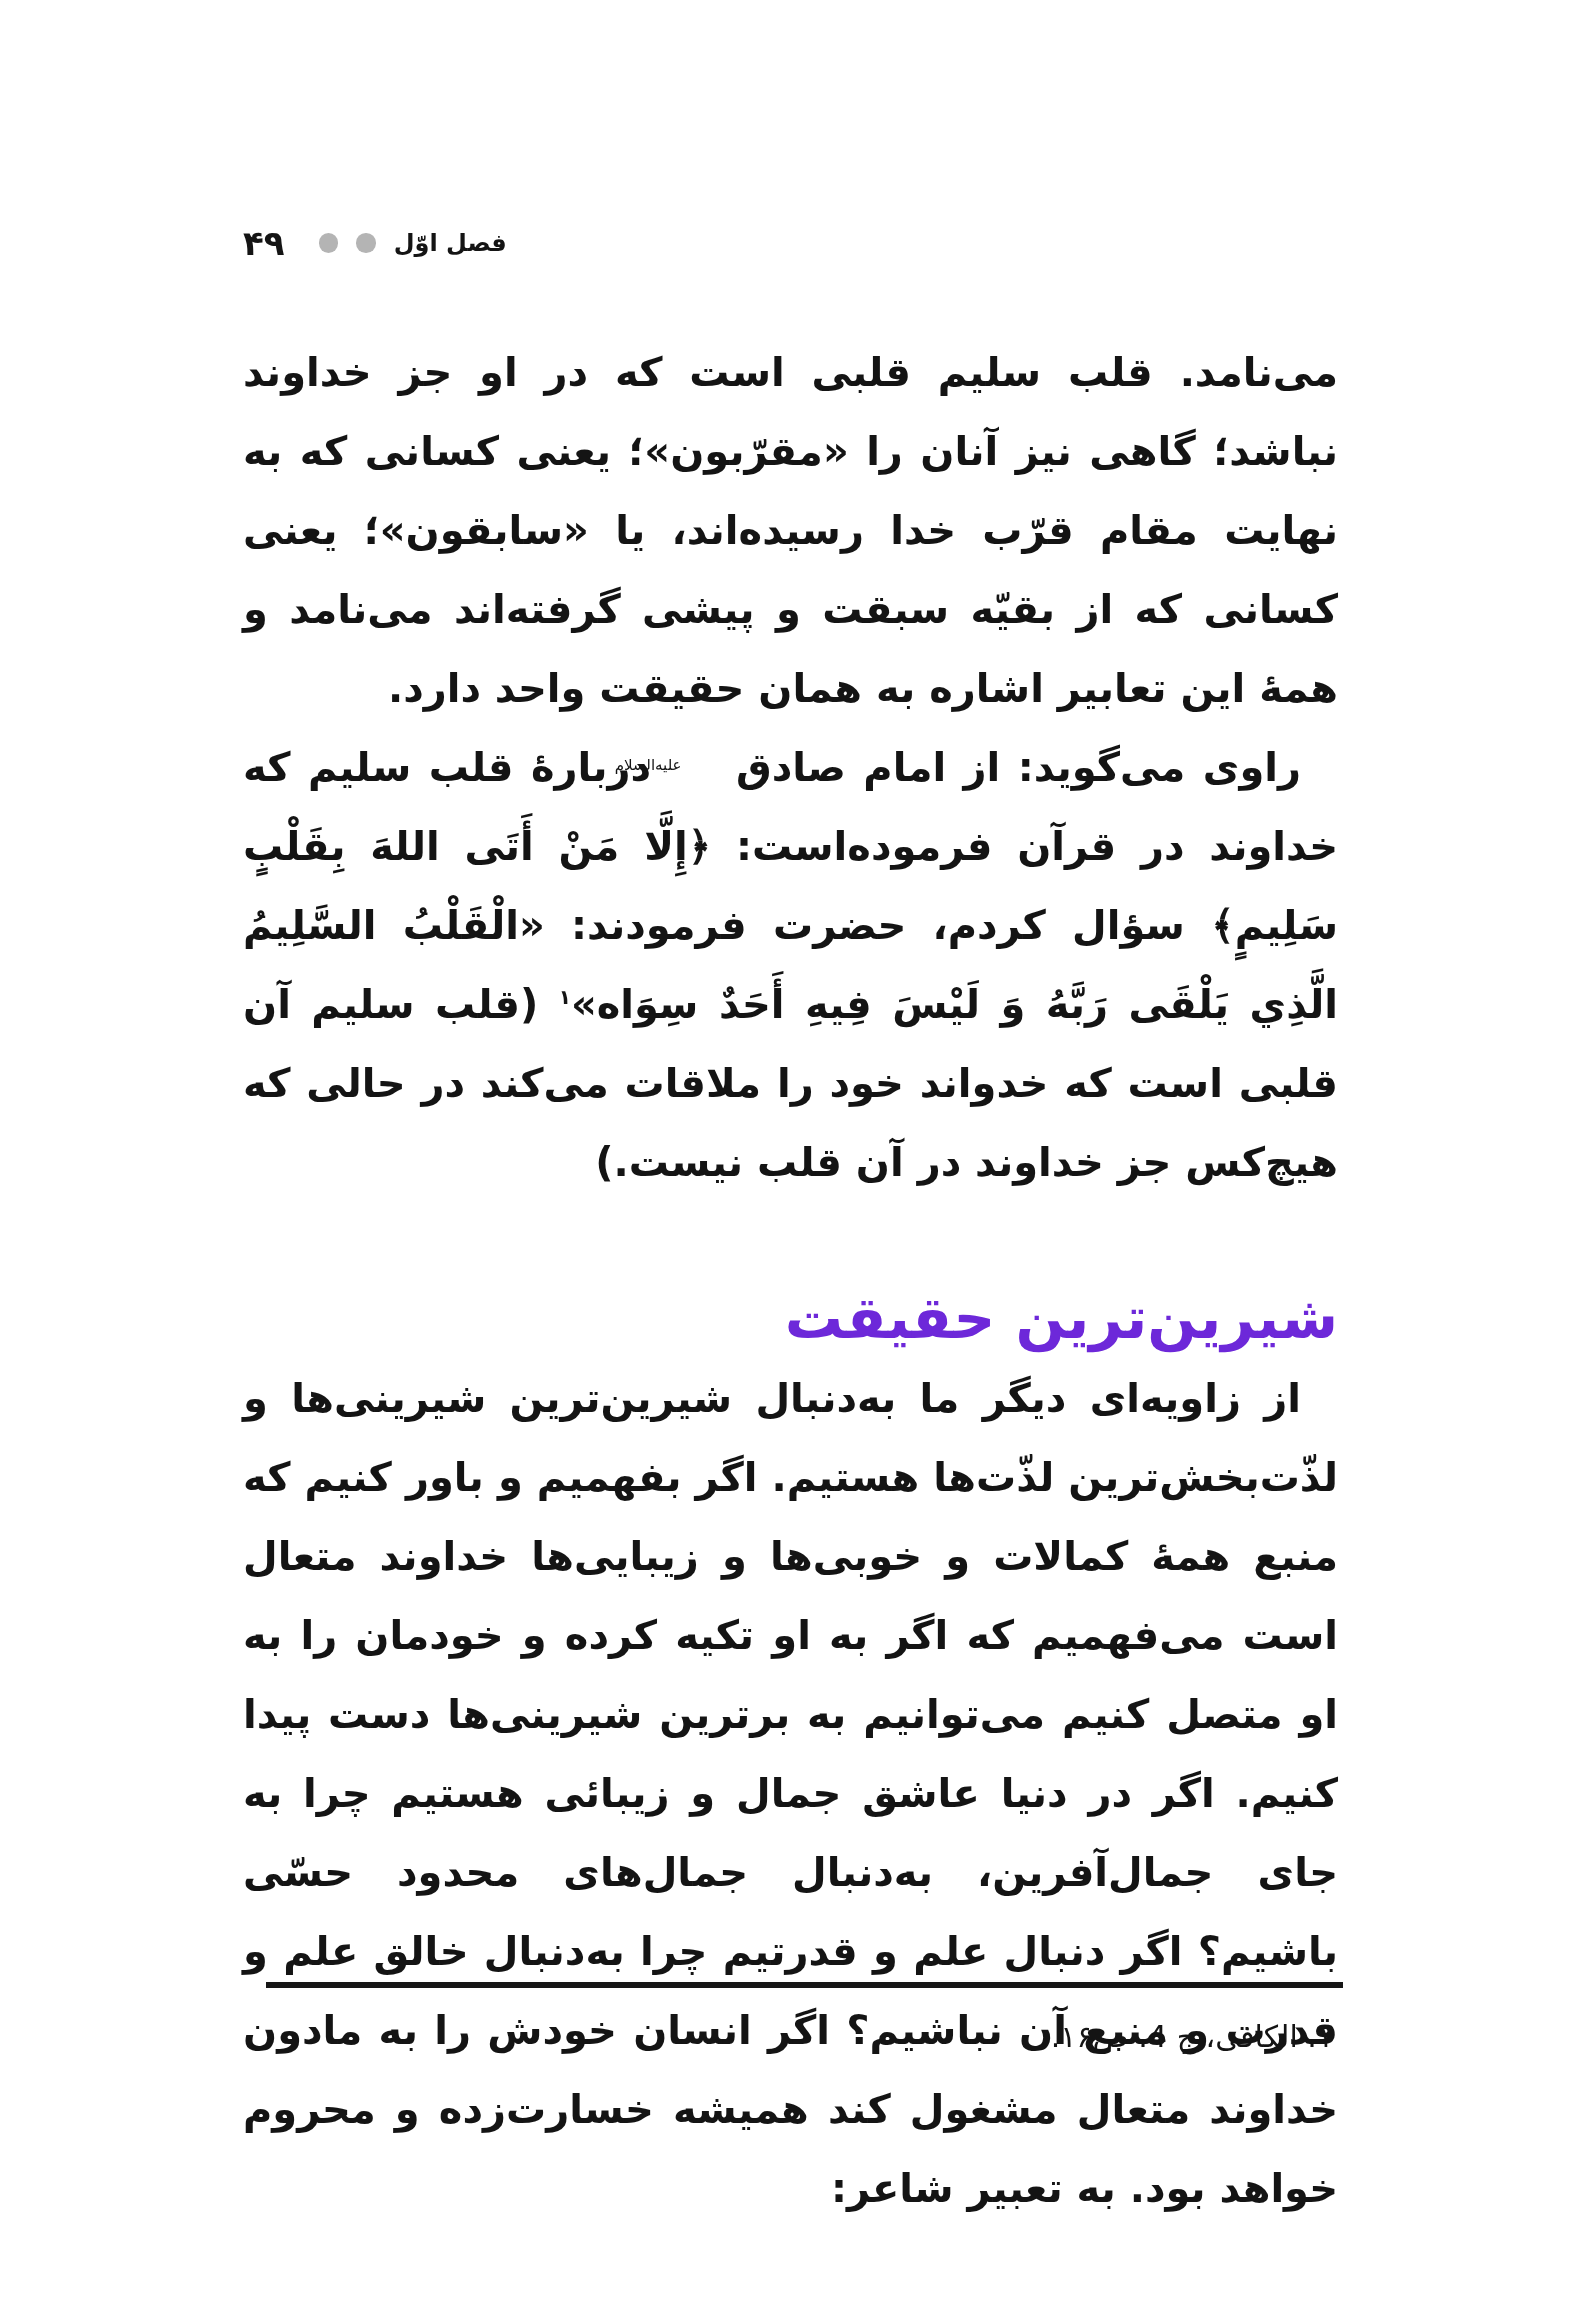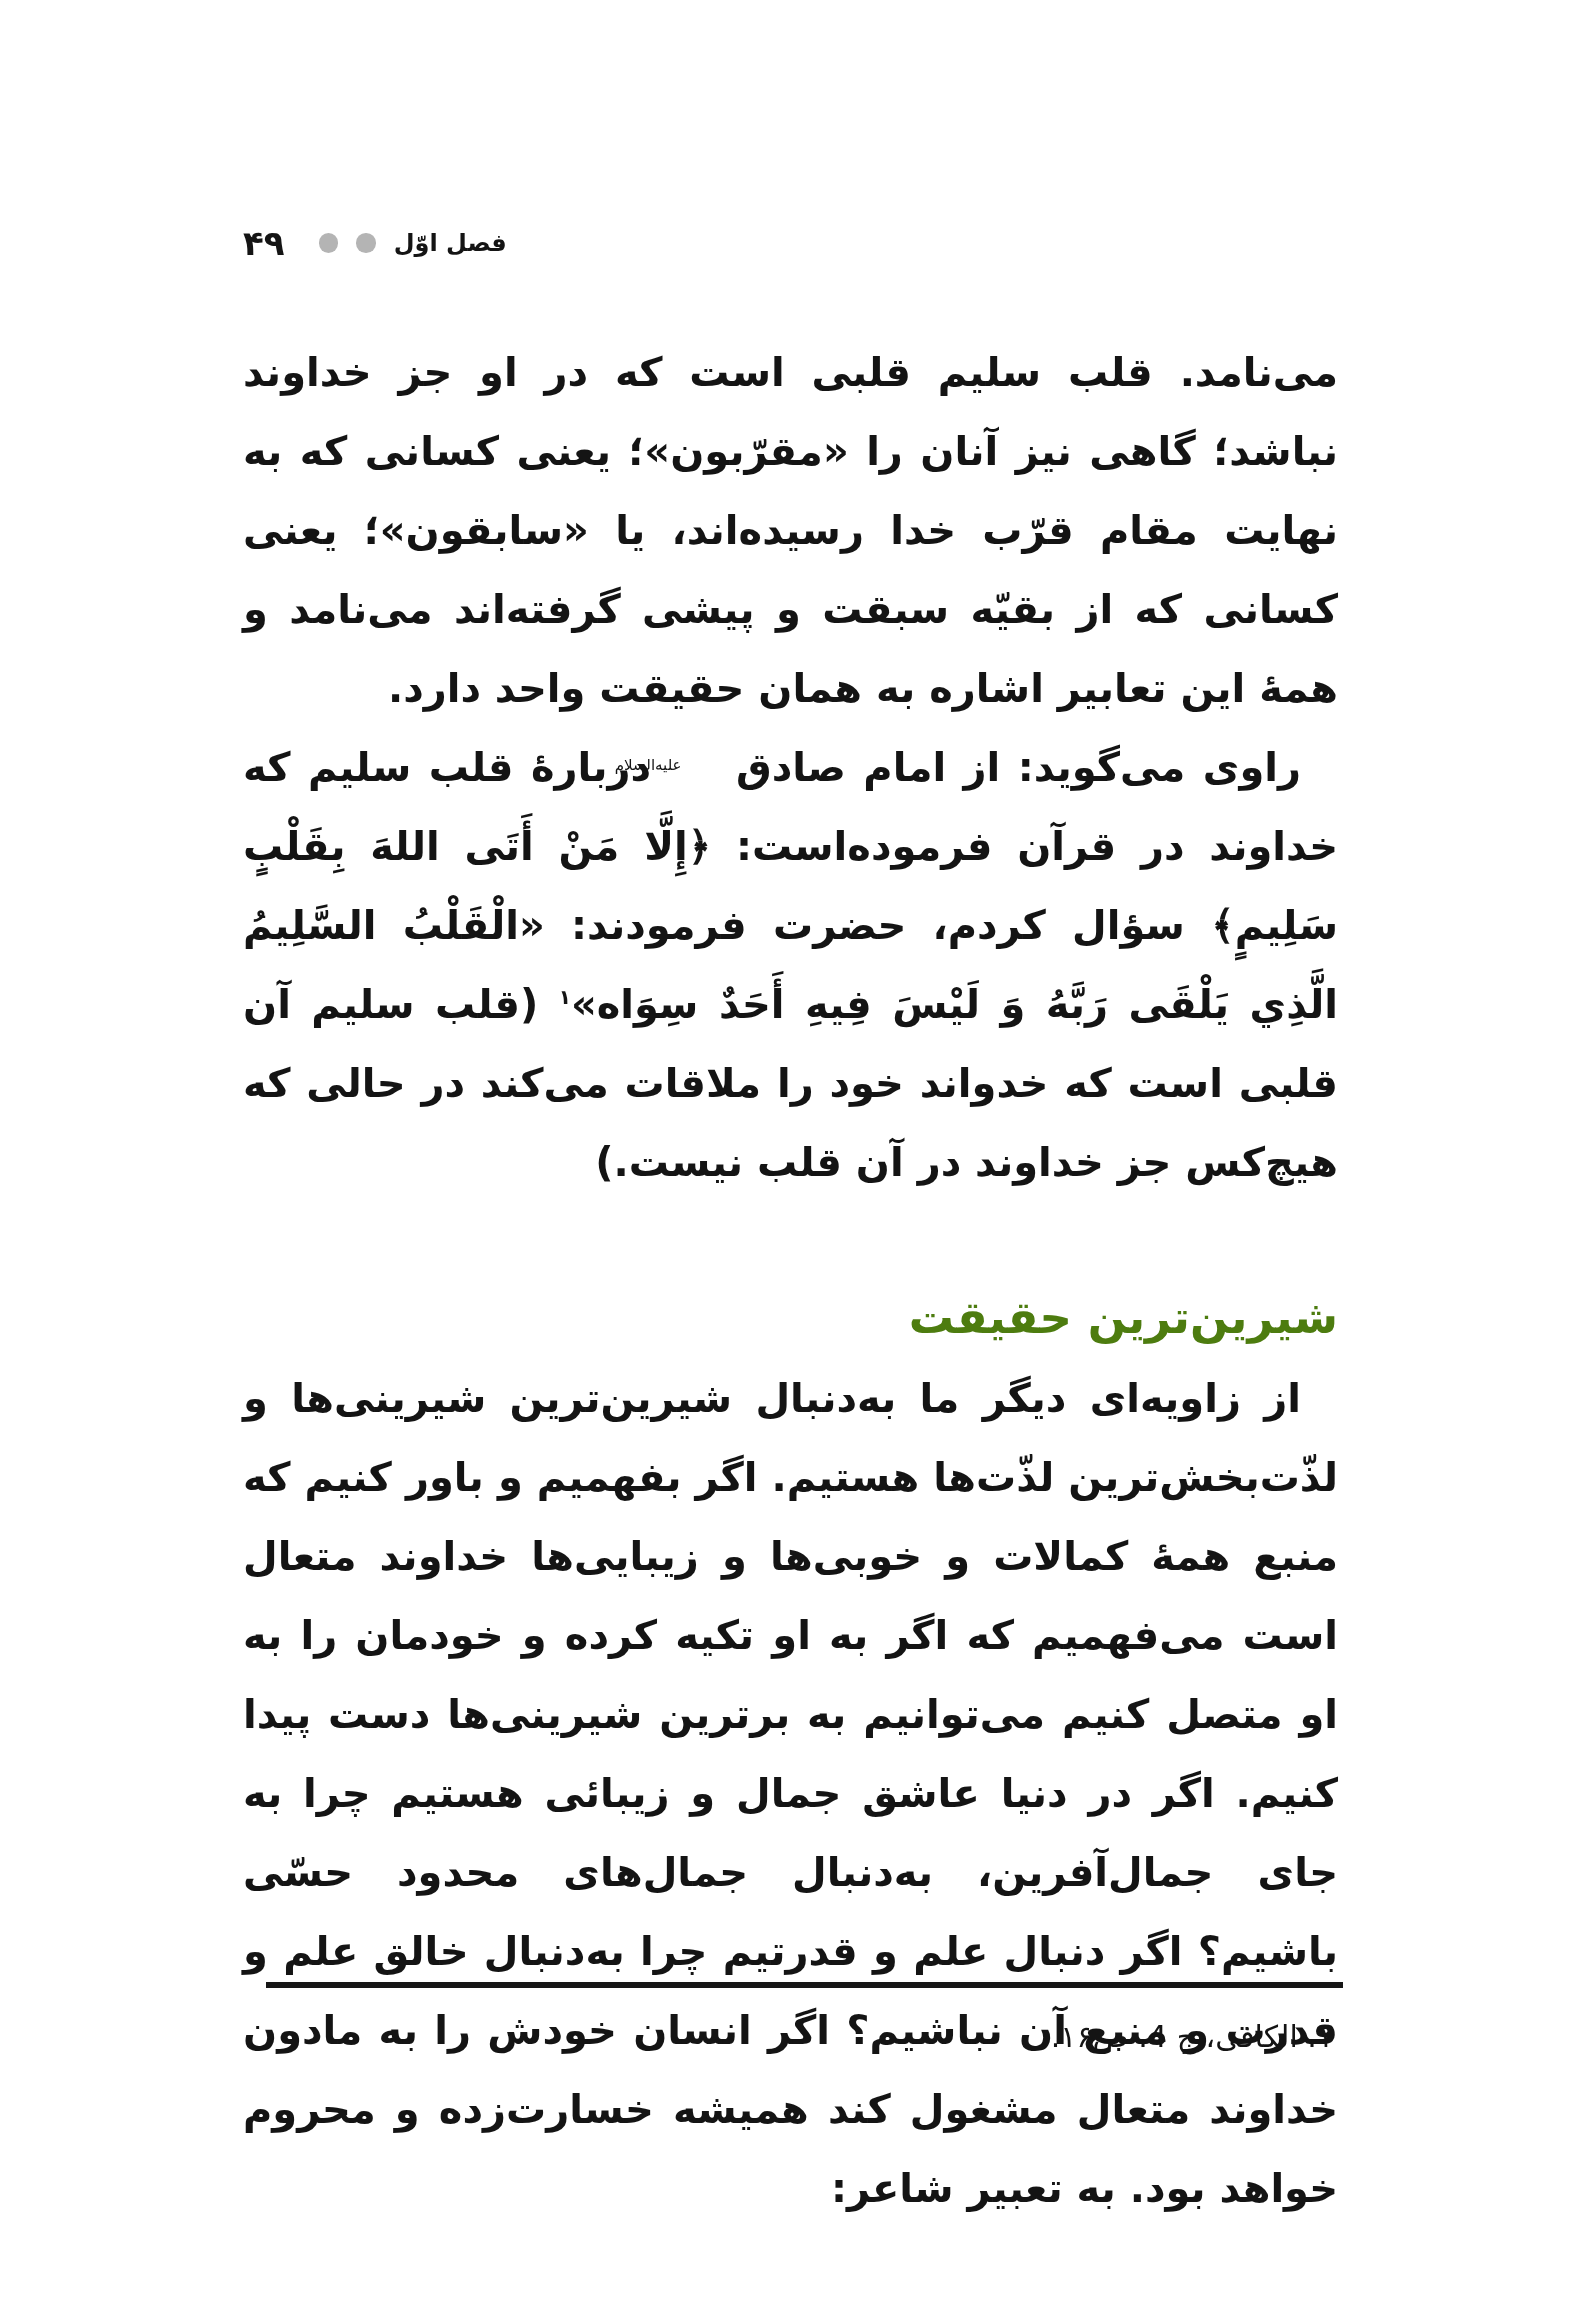--- a/index.html
+++ b/index.html
@@ -30,22 +30,22 @@
   main p{margin:0;font-weight:bold;}
   .para-hadith{font-weight:bold;text-indent:37px;}
   .honorific{
     display:inline-block;width:50px;
     font-size:15px;line-height:1.05;text-align:right;
     vertical-align:10.7px;font-weight:normal;
   }
   sup.fn{font-size:0.5em;line-height:0;vertical-align:super;}
   h2.section-heading{
     margin:89px 0 14.3px 0;
-    font-size:45px;line-height:54px;font-weight:bold;
-    color:#4d7c0f;text-align:right;
+    font-size:58px;line-height:54px;font-weight:bold;
+    color:#6d28d9;text-align:right;
   }
   .para-sweet{text-indent:37px;}
   
   .footnote-rule{
     position:absolute;top:1982px;left:266px;right:238px;height:6.2px;
     background:#161616;
   }
   .footnote{
     position:absolute;top:2015px;right:248px;left:243px;
     direction:rtl;text-align:right;

